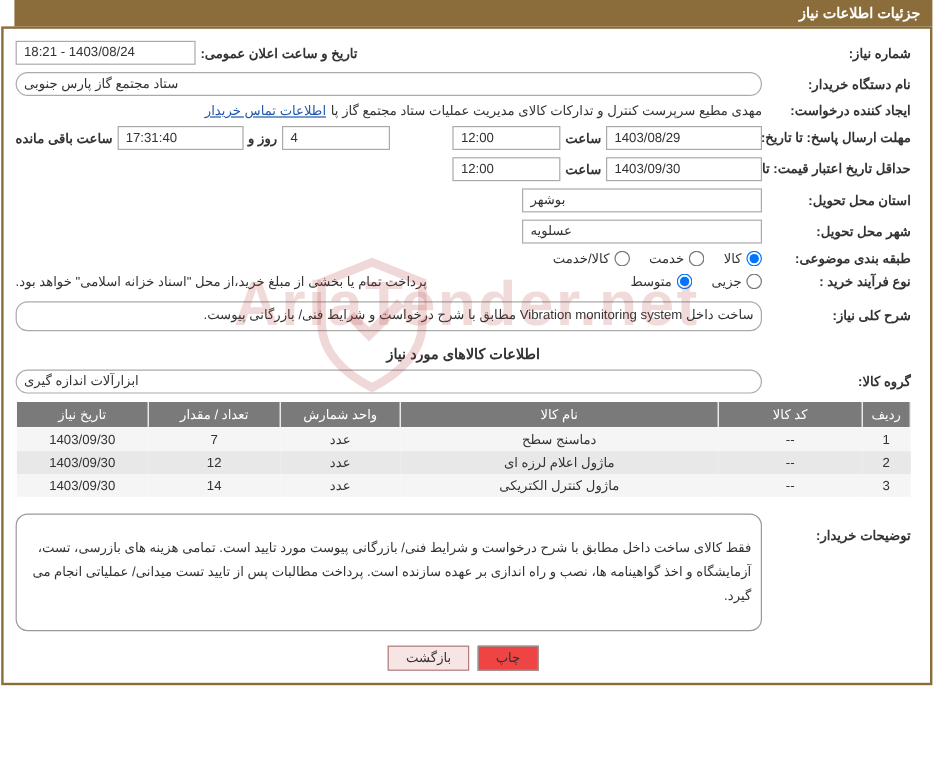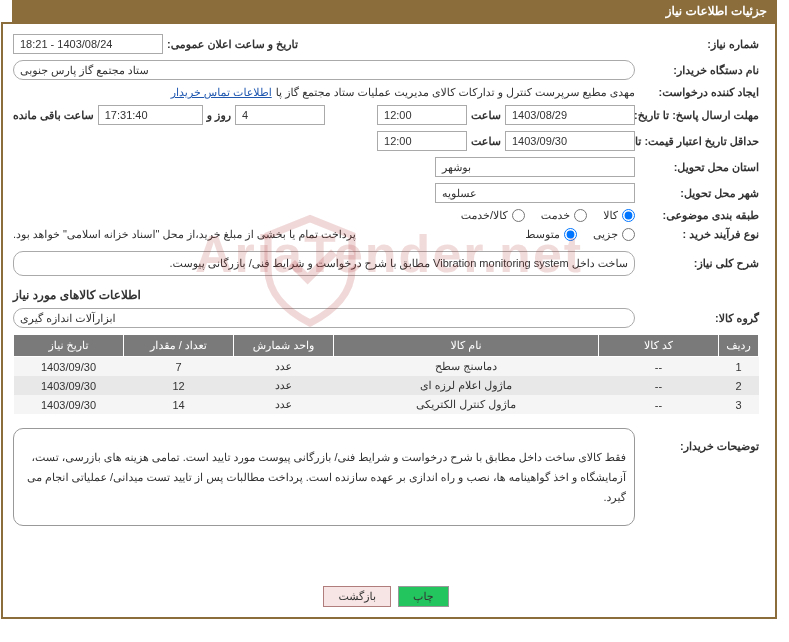--- a/index.html
+++ b/index.html
@@ -9,29 +9,29 @@
 .content-wrap { border: 2px solid #8a6d3b; margin: 0 12px 0 1px; padding: 10px 16px 10px 10px; position: relative; }
 .row { display: flex; align-items: center; margin-bottom: 6px; gap: 4px; }
 .row-nowrap { flex-wrap: nowrap; }
 .label-cell { font-size: 11px; white-space: nowrap; font-weight: bold; text-align: right; }
 .label-w { width: 120px; flex-shrink: 0; }
 .value-box { border: 1px solid #aaa; padding: 2px 6px; height: 20px; line-height: 15px; background: #fff; font-size: 11px; text-align: left; min-width: 0; }
 .wide { flex: 1; border-radius: 10px; }
 .link-text { color: #2058b0; text-decoration: underline; }
 .radio-row { display: flex; gap: 16px; align-items: center; }
 .radio-opt { display: flex; align-items: center; gap: 4px; }
-.section-title { font-weight: bold; font-size: 12px; margin: 12px 0 6px 0; text-align: left; }
+.section-title { font-weight: bold; font-size: 12px; margin: 12px 0 6px 0; text-align: center; }
 .goods-table { width: 100%; border-collapse: collapse; font-size: 11px; margin-top: 6px; }
 .goods-table th { background: #7a7a7a; color: #fff; padding: 4px 6px; border: 1px solid #fff; font-weight: normal; text-align: center; }
 .goods-table td { padding: 3px 6px; text-align: center; background: #f5f5f5; }
 .goods-table tr:nth-child(even) td { background: #e8e8e8; }
 .explain-box { border: 1px solid #999; padding: 18px 8px; line-height: 20px; font-size: 11px; text-align: right; margin-top:4px; }
 .btn-row { text-align: center; margin-top: 12px; }
-.btn { display: inline-block; padding: 3px 14px; font-size: 11px; border: 1px solid #999; background: #22c55e; cursor: pointer; margin: 0 2px; }
-.btn-primary { border: 1px solid #b07c7c; background: #f7e4e4; margin-top: 48px; }
+.btn { display: inline-block; padding: 3px 14px; font-size: 11px; border: 1px solid #999; background: #ef4444; cursor: pointer; margin: 0 2px; }
+.btn-primary { border: 1px solid #b07c7c; background: #f7e4e4; }
 .watermark { position: absolute; left: 0; right: 0; top: 200px; text-align: center; font-size: 52px; color: rgba(180,50,50,0.18); font-weight: bold; pointer-events: none; z-index: 0; font-family: Arial, sans-serif; letter-spacing: 2px; direction:ltr; }
 .watermark-circle { position:absolute; left:32%; top:185px; width:120px; height:120px; pointer-events:none; z-index:0; opacity:0.18; }
 .spacer { flex: 1; }
 .note-text { font-size:11px; }
 </style>
 </head>
 <body>
 
 <div class="outer">
   <div class="header-bar">

